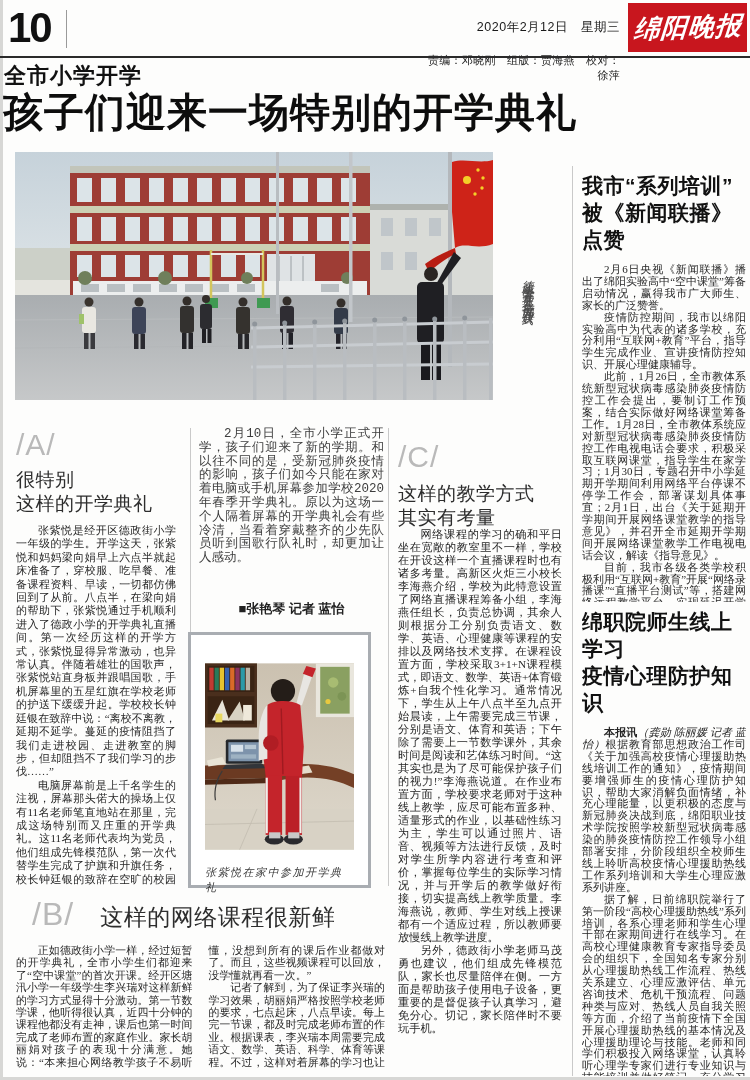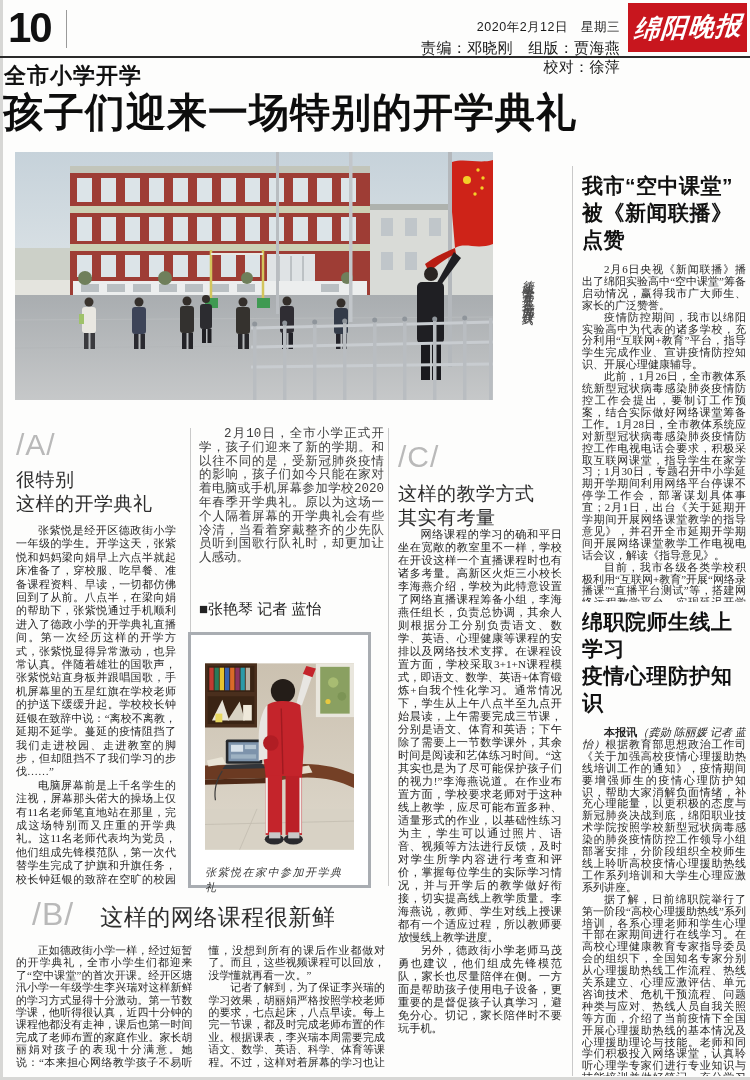--- a/index.html
+++ b/index.html
@@ -14,21 +14,21 @@
 
   
   .hdr-num { position:absolute; left:8px; top:4px; font-family:"Liberation Sans","DejaVu Sans",sans-serif;
     font-size:42px; font-weight:700; letter-spacing:-2px; color:#111; }
   .hdr-vr { position:absolute; left:66px; top:10px; width:1px; height:38px; background:#9a9a9a; }
   .hdr-section { position:absolute; left:80px; top:9px; font-family:"Liberation Sans","DejaVu Sans",sans-serif;
     font-size:30px; font-weight:600; color:#0f8a9b; letter-spacing:3px; }
   .hdr-dates { position:absolute; left:420px; top:19px; width:200px; text-align:right;
     font-family:"Liberation Sans","DejaVu Sans",sans-serif; }
   .hdr-date { font-size:12.5px; color:#1a1a1a; letter-spacing:.5px; }
-  .hdr-staff { font-size:15px; color:#1a1a1a; margin-top:3px; letter-spacing:.3px; }
+  .hdr-staff { font-size:11px; color:#1a1a1a; margin-top:17px; letter-spacing:.3px; }
   .masthead { position:absolute; left:628px; top:3px; width:119px; height:49px; background:#c8161e;
     color:#fff; display:flex; align-items:center; justify-content:center;
     font-family:"Liberation Serif","DejaVu Serif",serif; font-style:italic; font-weight:700;
     font-size:26px; letter-spacing:1px; transform-origin:center; }
   .masthead span{ display:inline-block; transform:skewX(-6deg) rotate(-2deg); }
   .hdr-rule { position:absolute; left:0; top:56px; width:750px; height:2px; background:#2a2a2a; }
 
   
   .kicker { position:absolute; left:4px; top:61px; font-family:"Liberation Sans","DejaVu Sans",sans-serif;
     font-size:22px; font-weight:700; color:#111; letter-spacing:1px; }
@@ -62,22 +62,22 @@
   .bodytext p { text-indent:2em; text-align:justify; }
   .bodytext { font-size:11px; line-height:13.4px; color:#262626; }
 
   #sec-a-label { position:absolute; left:16px; top:428px; }
   #sec-a-title { position:absolute; left:16px; top:468px; width:160px; }
   #sec-a-body  { position:absolute; left:16px; top:524px; width:160px; height:362px; overflow:hidden; }
 
   #intro { position:absolute; left:199px; top:428px; width:185px;
     font-family:Liberation Mono, monospace; font-size:12.5px; line-height:13.8px;
     color:#3d3d3d; text-align:justify; text-indent:2em; }
-  #byline { position:absolute; left:199px; top:600px; width:185px; text-align:left;
-    font-family:"Liberation Sans","DejaVu Sans",sans-serif; font-size:15px; font-weight:400; color:#222; }
+  #byline { position:absolute; left:199px; top:600px; width:185px; text-align:center;
+    font-family:"Liberation Sans","DejaVu Sans",sans-serif; font-size:13px; font-weight:700; color:#222; }
 
   #sec-c-label { position:absolute; left:398px; top:440px; }
   #sec-c-title { position:absolute; left:398px; top:482px; width:164px; }
   #sec-c-body  { position:absolute; left:398px; top:528px; width:164px; height:546px; overflow:hidden; }
   #sec-c-body  { font-size:11.2px; line-height:13px; }
 
   #sec-b-head { position:absolute; left:32px; top:896px; display:flex; align-items:baseline; gap:26px; }
   #sec-b-head .sec-label { font-size:32px; }
   #sec-b-head .sec-title { font-size:23px; }
   #sec-b-body { position:absolute; left:16px; top:944px; width:369px; height:132px; overflow:hidden;
@@ -395,21 +395,21 @@
     <span class="sec-label">/B/</span>
     <span class="sec-title">这样的网络课程很新鲜</span>
   </div>
   <div class="bodytext" id="sec-b-body">
     <p>正如德政街小学一样，经过短暂的开学典礼，全市小学生们都迎来了“空中课堂”的首次开课。经开区塘汛小学一年级学生李兴瑞对这样新鲜的学习方式显得十分激动。第一节数学课，他听得很认真，近四十分钟的课程他都没有走神，课后也第一时间完成了老师布置的家庭作业。家长胡丽娟对孩子的表现十分满意。她说：“本来担心网络教学孩子不易听懂，没想到所有的课后作业都做对了。而且，这些视频课程可以回放，没学懂就再看一次。”</p>
     <p>记者了解到，为了保证李兴瑞的学习效果，胡丽娟严格按照学校老师的要求，七点起床，八点早读。每上完一节课，都及时完成老师布置的作业。根据课表，李兴瑞本周需要完成语文、数学、英语、科学、体育等课程。不过，这样对着屏幕的学习也让胡丽娟有些担心，“近距离看着手机屏幕，对孩子的视力容易造成影响。”胡丽娟还说，“刚开始图新鲜，不知道后续的学习效果如何?”</p>
   </div>
 
   <div id="sb-art1">
     <div class="sb-title">
-      <div>我市“空中课堂”</div>
+      <div>我市“系列培训”</div>
       <div>被《新闻联播》点赞</div>
     </div>
     <div class="sb-body">
       <p>2月6日央视《新闻联播》播出了绵阳实验高中“空中课堂”筹备启动情况，赢得我市广大师生、家长的广泛赞誉。</p>
       <p>疫情防控期间，我市以绵阳实验高中为代表的诸多学校，充分利用“互联网+教育”平台，指导学生完成作业、宣讲疫情防控知识、开展心理健康辅导。</p>
       <p>此前，1月26日，全市教体系统新型冠状病毒感染肺炎疫情防控工作会提出，要制订工作预案，结合实际做好网络课堂筹备工作。1月28日，全市教体系统应对新型冠状病毒感染肺炎疫情防控工作电视电话会要求，积极采取互联网课堂，指导学生在家学习；1月30日，专题召开中小学延期开学期间利用网络平台停课不停学工作会，部署谋划具体事宜；2月1日，出台《关于延期开学期间开展网络课堂教学的指导意见》，并召开全市延期开学期间开展网络课堂教学工作电视电话会议，解读《指导意见》。</p>
       <p>目前，我市各级各类学校积极利用“互联网+教育”开展“网络录播课”“直播平台测试”等，搭建网络远程教学平台，实现延迟开学期间“离校不离教、停课不停学”。</p>
 
     </div>
   </div>

